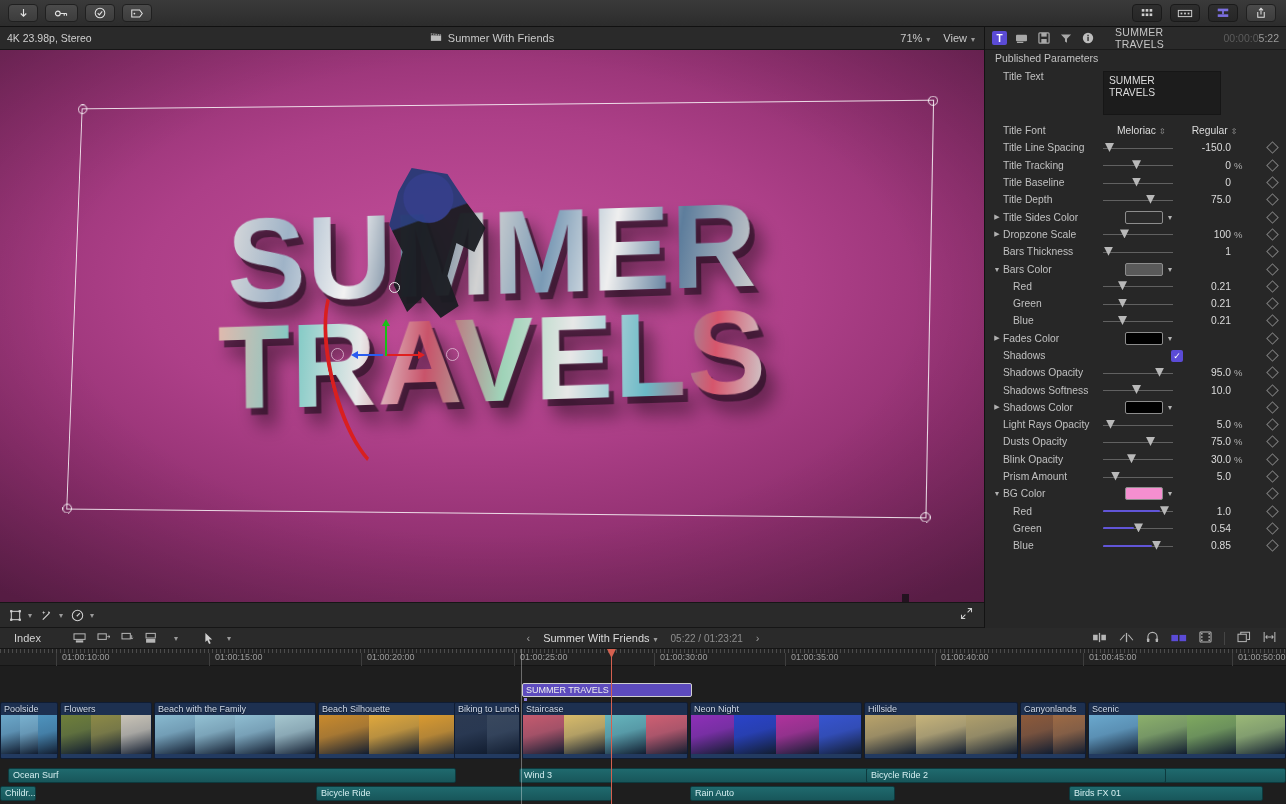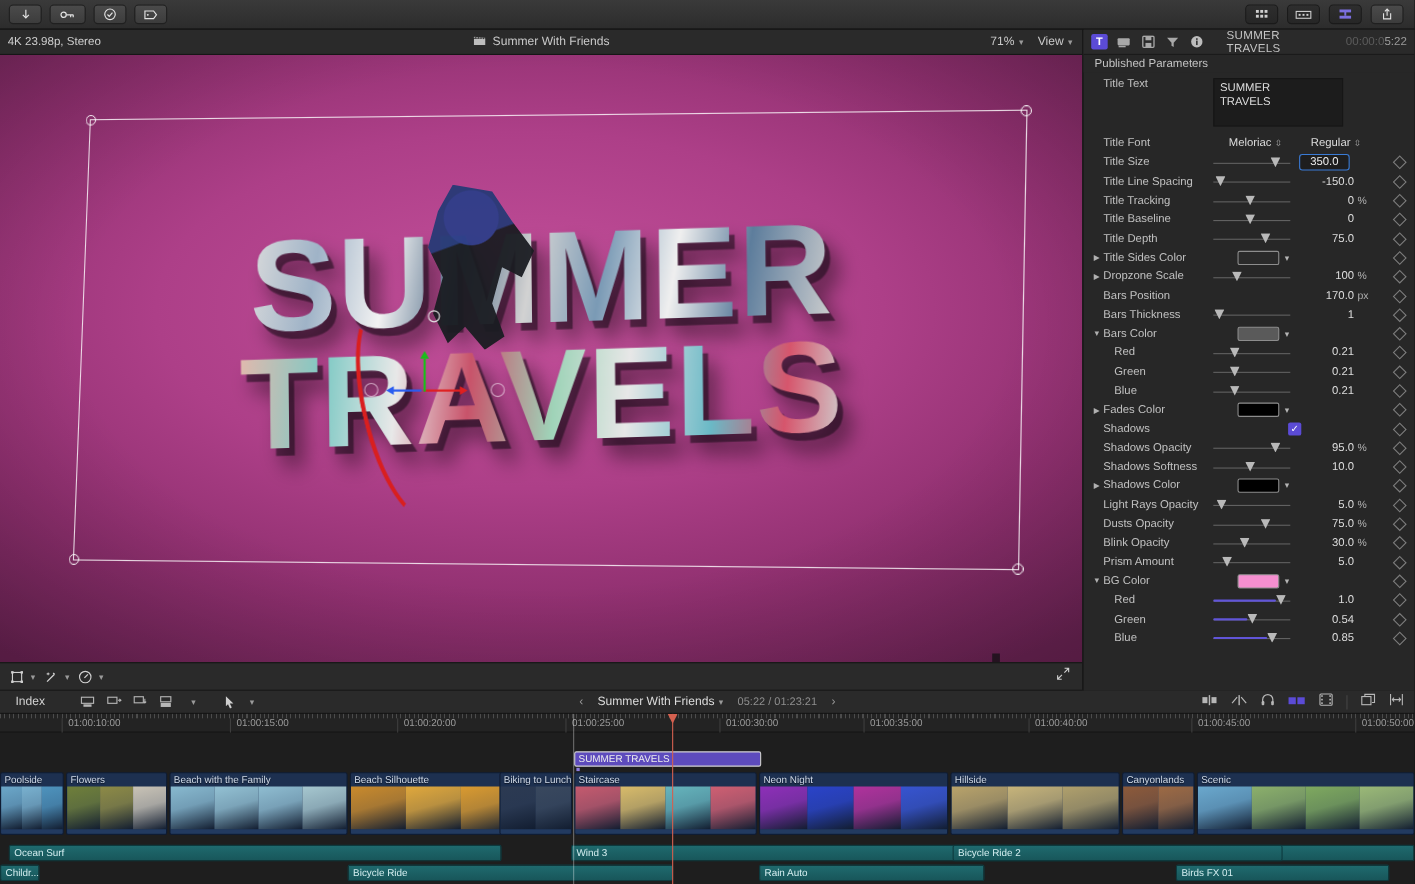--- a/index.html
+++ b/index.html
@@ -522,31 +522,20 @@
         <div class="pdisc"></div>
         <div class="plabel">Title Font</div>
         <div class="pfont">
           <span><span>Meloriac</span><span class="stepper">⇳</span></span>
           <span><span>Regular</span><span class="stepper">⇳</span></span>
         </div>
       </div>
       <div id="param-rows">
           <div class="prow">
             <div class="pdisc"></div>
-            <div class="plabel">Title Size</div>
-            <div class="pslider">
-              <div class="ptrack"></div>
-              <div class="pthumb" style="left:52px"></div>
-            </div>
-            <div class="pfield">350.0</div>
-            <div class="punit"></div>
-            <div class="pkey"></div>
-          </div>
-          <div class="prow">
-            <div class="pdisc"></div>
             <div class="plabel">Title Line Spacing</div>
             <div class="pslider">
               <div class="ptrack"></div>
               <div class="pthumb" style="left:2px"></div>
             </div>
             <div class="pval">-150.0</div>
             <div class="punit"></div>
             <div class="pkey"></div>
           </div>
           <div class="prow">
@@ -593,28 +582,20 @@
           </div>
           <div class="prow">
             <div class="pdisc">▶</div>
             <div class="plabel">Dropzone Scale</div>
             <div class="pslider">
               <div class="ptrack"></div>
               <div class="pthumb" style="left:17px"></div>
             </div>
             <div class="pval">100</div>
             <div class="punit">%</div>
-            <div class="pkey"></div>
-          </div>
-          <div class="prow">
-            <div class="pdisc"></div>
-            <div class="plabel">Bars Position</div>
-            <div class="pslider"></div>
-            <div class="pval">170.0</div>
-            <div class="punit">px</div>
             <div class="pkey"></div>
           </div>
           <div class="prow">
             <div class="pdisc"></div>
             <div class="plabel">Bars Thickness</div>
             <div class="pslider">
               <div class="ptrack"></div>
               <div class="pthumb" style="left:1px"></div>
             </div>
             <div class="pval">1</div>

